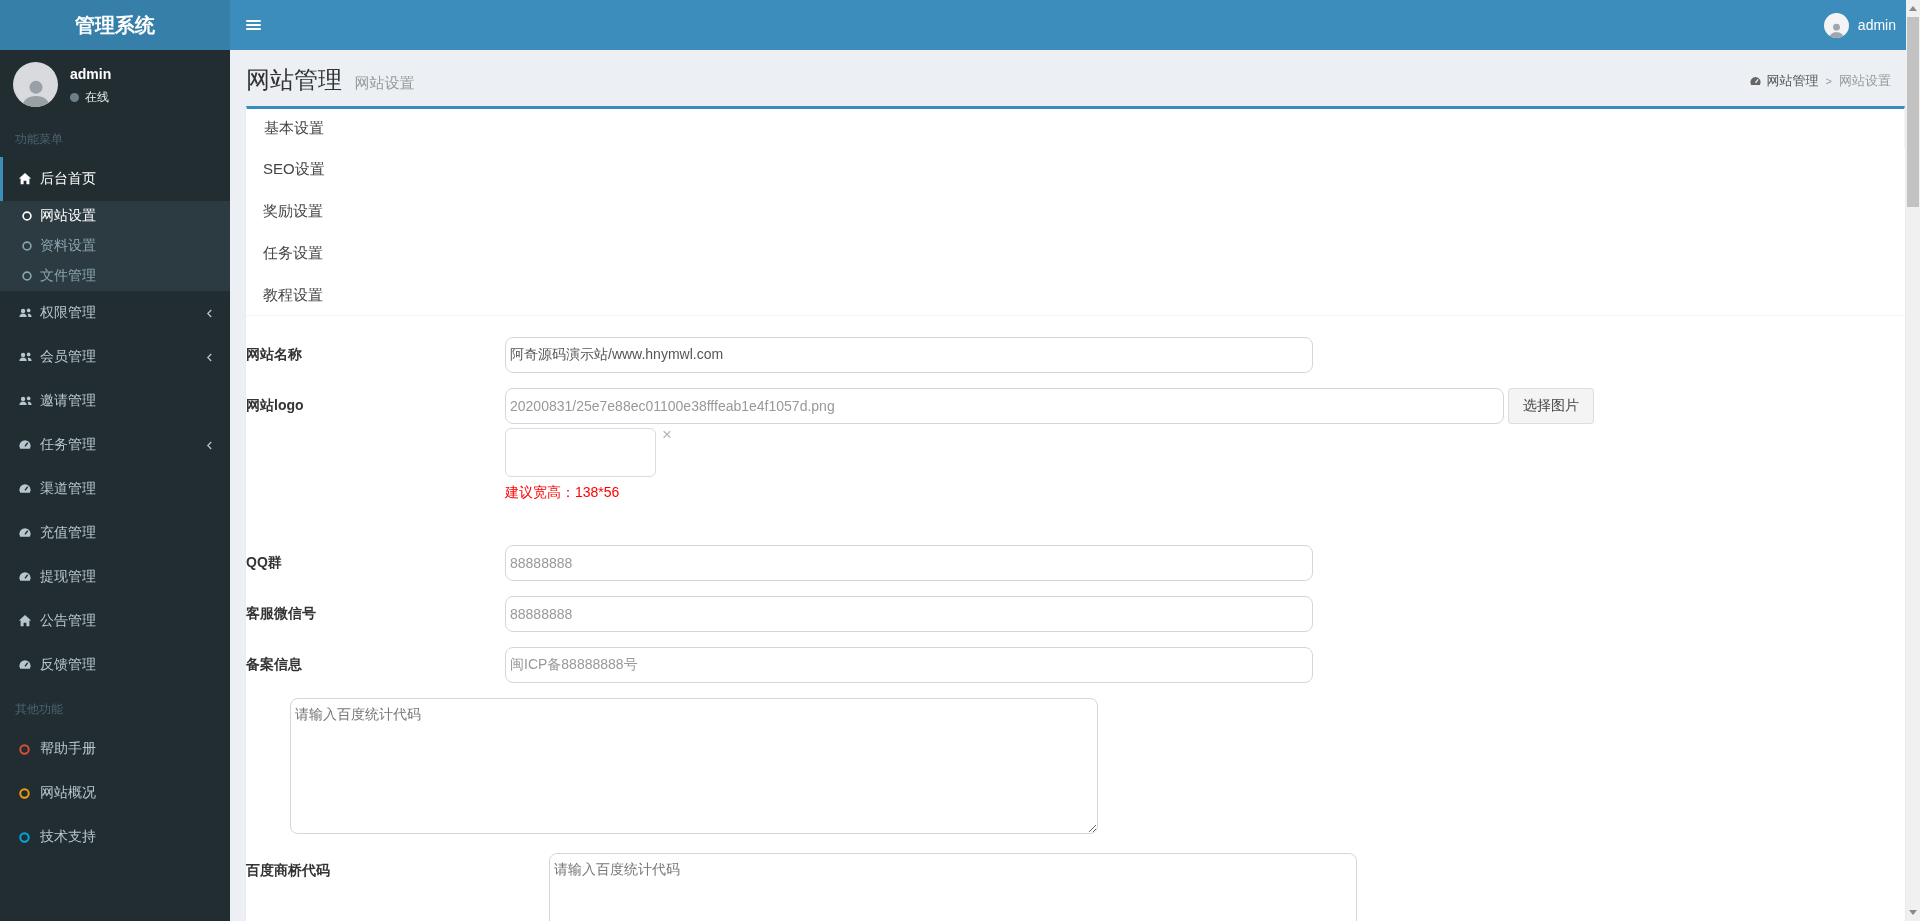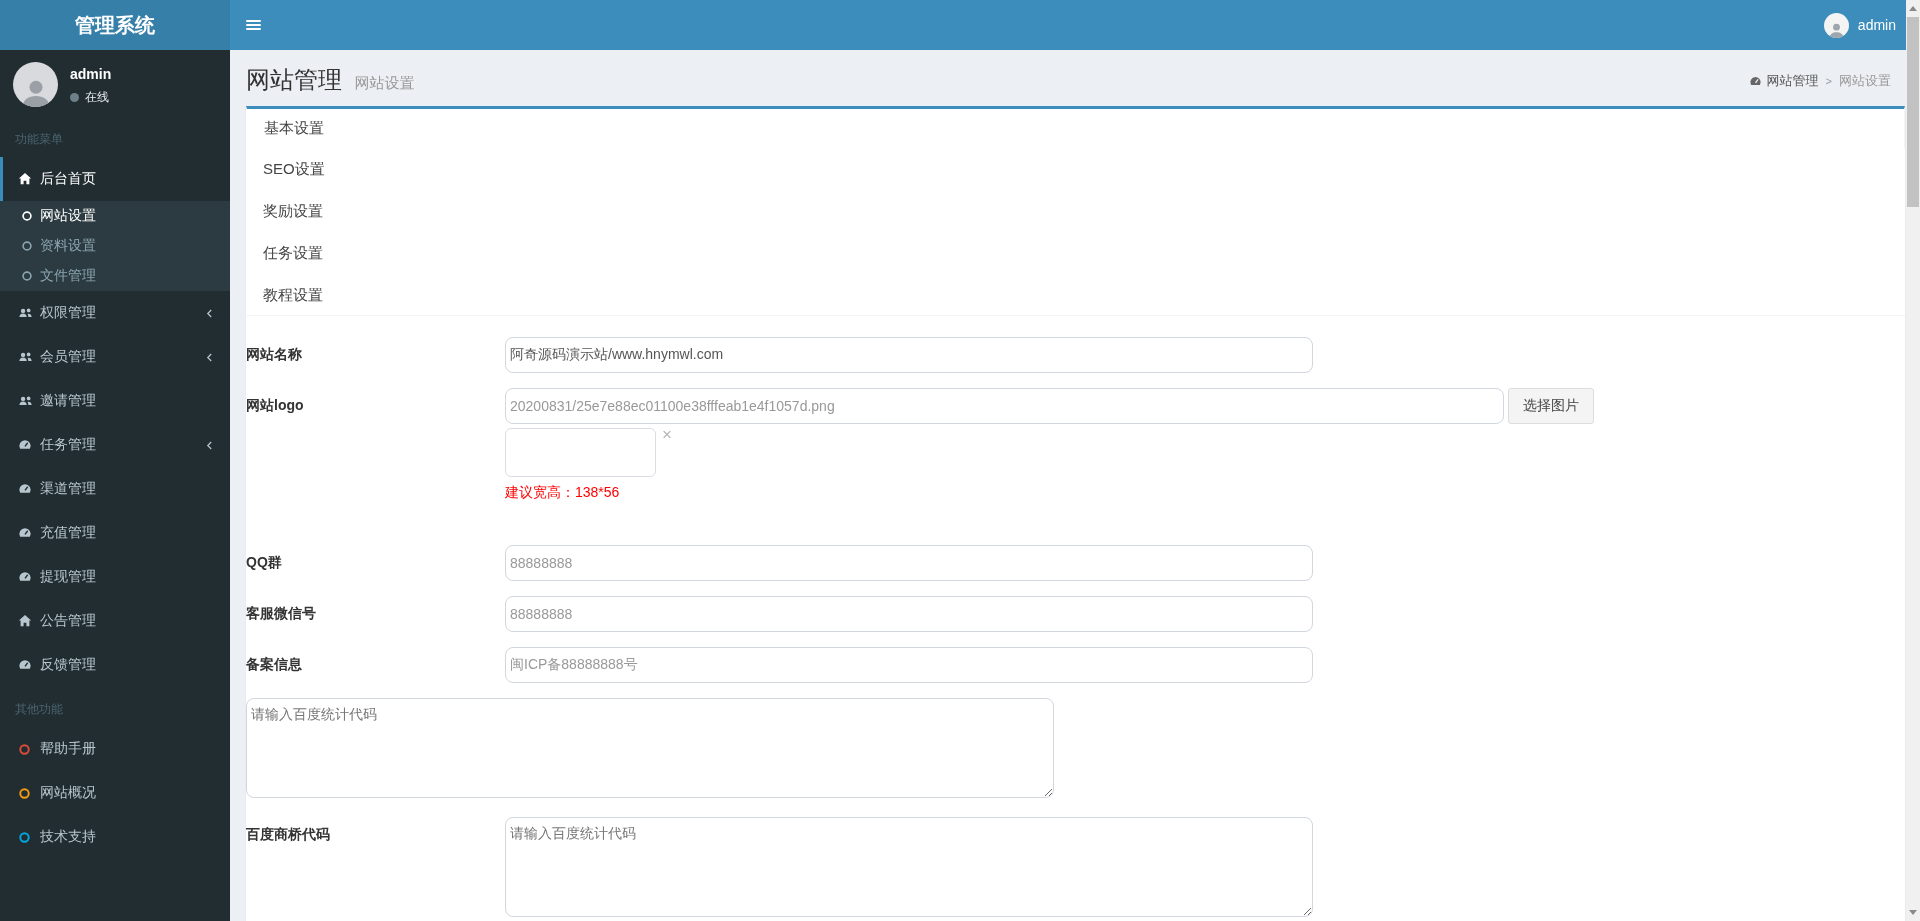--- a/index.html
+++ b/index.html
@@ -70,21 +70,21 @@
   .muted-input { color:#999; }
   .logo-line { display:flex; gap:4px; }
   .logo-input { width:999px; }
   .btn-default { height:36px; padding:0 14px; background:#f4f4f4; border:1px solid #ddd;
     border-radius:3px; font-size:14px; color:#444; cursor:pointer; }
   .preview-wrap { display:flex; margin-top:4px; }
   .preview-box { width:151px; height:49px; border:1px solid #d9dde3; border-radius:6px; background:#fff; }
   .remove-image { color:#b5b5b5; font-size:17px; line-height:14px; margin-left:6px; cursor:pointer; }
   .remove-image::before { content:"×"; }
   .hint { color:#f00; font-size:14px; margin-top:7px; margin-bottom:28px; }
-  textarea.form-control { height:100px; resize:vertical; line-height:1.4; }
+  textarea.form-control { height:136px; resize:vertical; line-height:1.4;margin-left:44px; }
   .btn-submit { width:52px; height:32px; background:#3c8dbc; border:1px solid #367fa9;
     border-radius:3px; color:#fff; font-size:14px; cursor:pointer; margin-top:3px;margin-left:40px; }
 
   .footer { background:#fff; border-top:1px solid #d2d6de; padding:14px 30px 14px 16px;
     display:flex; justify-content:space-between; font-size:14px; color:#444; min-height:48px; }
   .footer a { color:#3c8dbc; text-decoration:none; }
 
   
   .scrollbar { position:fixed; right:0; top:0; bottom:0; width:14px; background:#f0f0f0; z-index:200; }
   .sb-arrow { position:absolute; left:0; width:14px; height:17px; display:flex; align-items:center; justify-content:center; cursor:pointer; }

